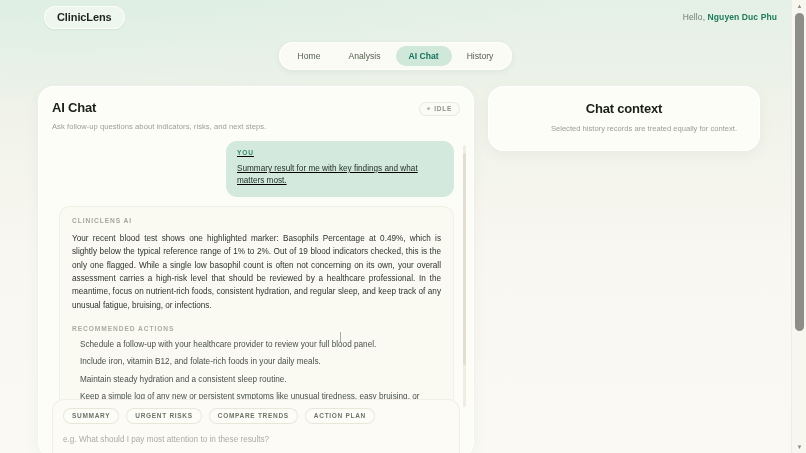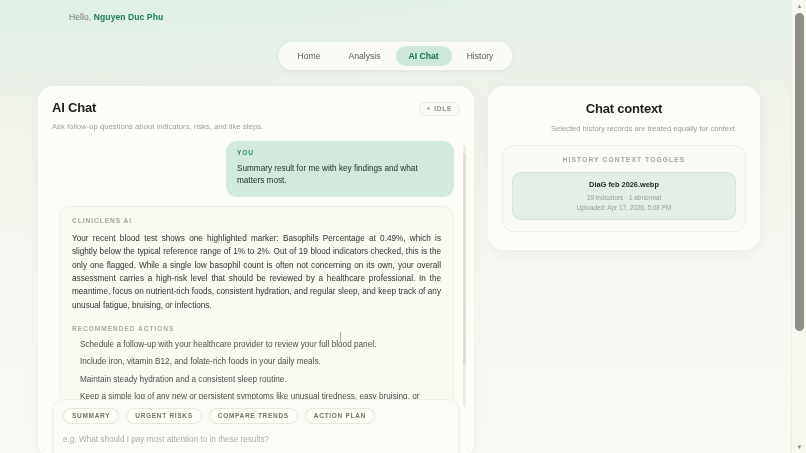--- a/index.html
+++ b/index.html
@@ -153,20 +153,21 @@
     height: 268px;
     overflow: hidden;
   }
 
   .msg-user {
     margin-left: auto;
     width: 228px;
     background: #d3e9dd;
     border-radius: 11px;
     padding: 8px 11px 10px;
+    text-decoration: underline;
   }
   .msg-user .who {
     font-size: 6.6px;
     letter-spacing: 0.85px;
     font-weight: bold;
     color: #2f8a6b;
   }
   .msg-user .body {
     margin-top: 7px;
     font-size: 8.2px;
@@ -334,20 +335,21 @@
     background: #7d8479;
     opacity: 0.65;
   }
 </style>
 </head>
 <body>
 
 <div id="app">
 
   <div class="topbar">
+    <div class="brand">ClinicLens</div>
     <div class="greet">
       <span>Hello,</span>
       <b>Nguyen Duc Phu</b>
     </div>
   </div>
 
   <div class="navwrap">
     <div class="nav">
       <div class="nav-item">Home</div>
       <div class="nav-item">Analysis</div>
@@ -356,21 +358,21 @@
     </div>
   </div>
 
   <div class="main">
 
     <div class="card chat-card">
 
       <div class="chat-head">
         <div>
           <div class="h-title">AI Chat</div>
-          <div class="h-sub">Ask follow-up questions about indicators, risks, and like steps.</div>
+          <div class="h-sub">Ask follow-up questions about indicators, risks, and next steps.</div>
         </div>
         <div class="badge">
           <span class="dot"></span>
           <span>IDLE</span>
         </div>
       </div>
 
       <div class="stream">
 
         <div class="msg-user">
@@ -407,29 +409,20 @@
         <div class="composer-input">e.g. What should I pay most attention to in these results?</div>
       </div>
 
       <div class="caret"></div>
     </div>
 
     <div class="card ctx-card">
       <div class="h-title">Chat context</div>
       <div class="ctx-sub">Selected history records are treated equally for context.</div>
 
-      <div class="ctx-inner">
-        <div class="ctx-label">HISTORY CONTEXT TOGGLES</div>
-
-        <div class="rec">
-          <div class="rec-name">DiaG feb 2026.webp</div>
-          <div class="rec-meta">19 indicators · 1 abnormal</div>
-          <div class="rec-meta second">Uploaded: Apr 17, 2026, 5:08 PM</div>
-        </div>
-      </div>
     </div>
 
   </div>
 </div>
 
 <div class="browser-sb">
   <div class="arrow up">▲</div>
   <div class="thumb"></div>
   <div class="arrow down">▼</div>
 </div>

